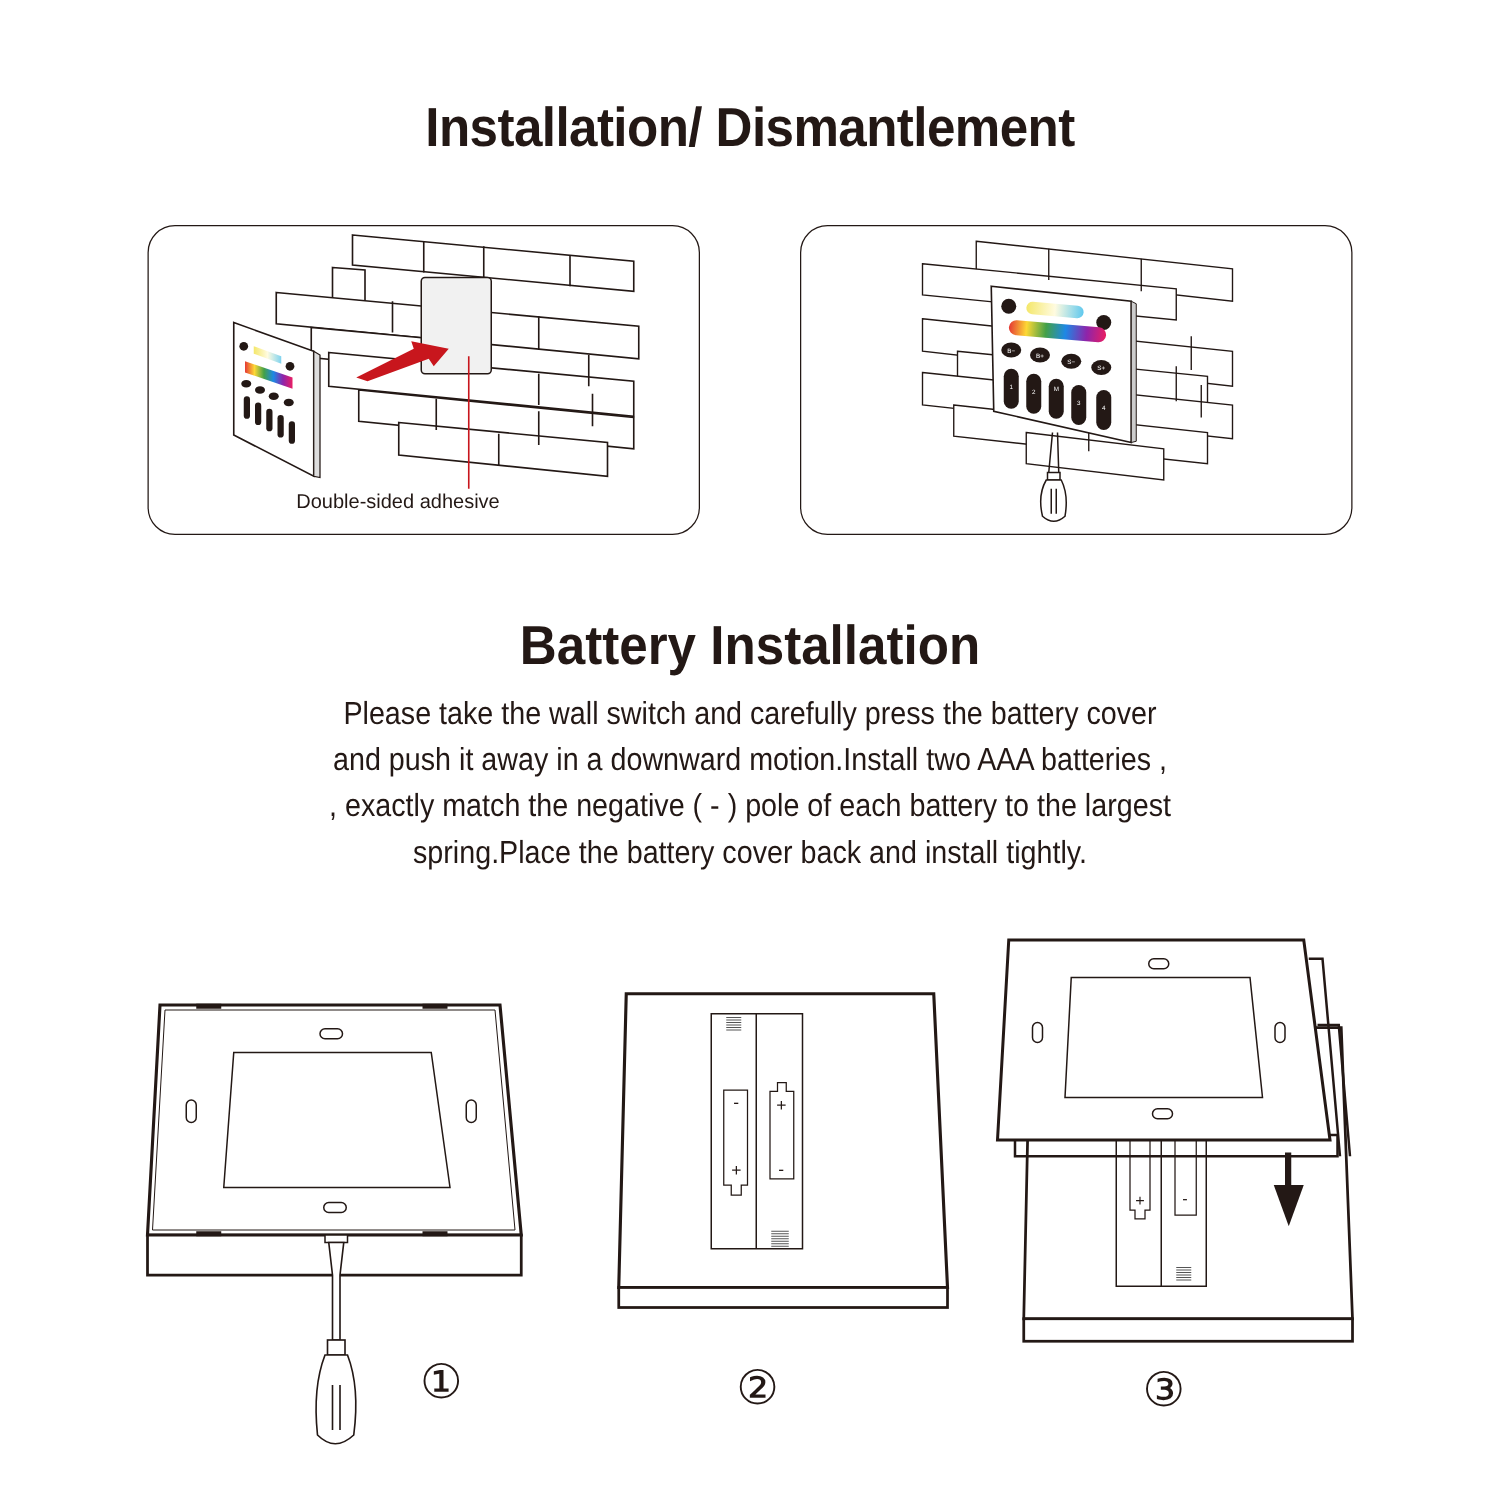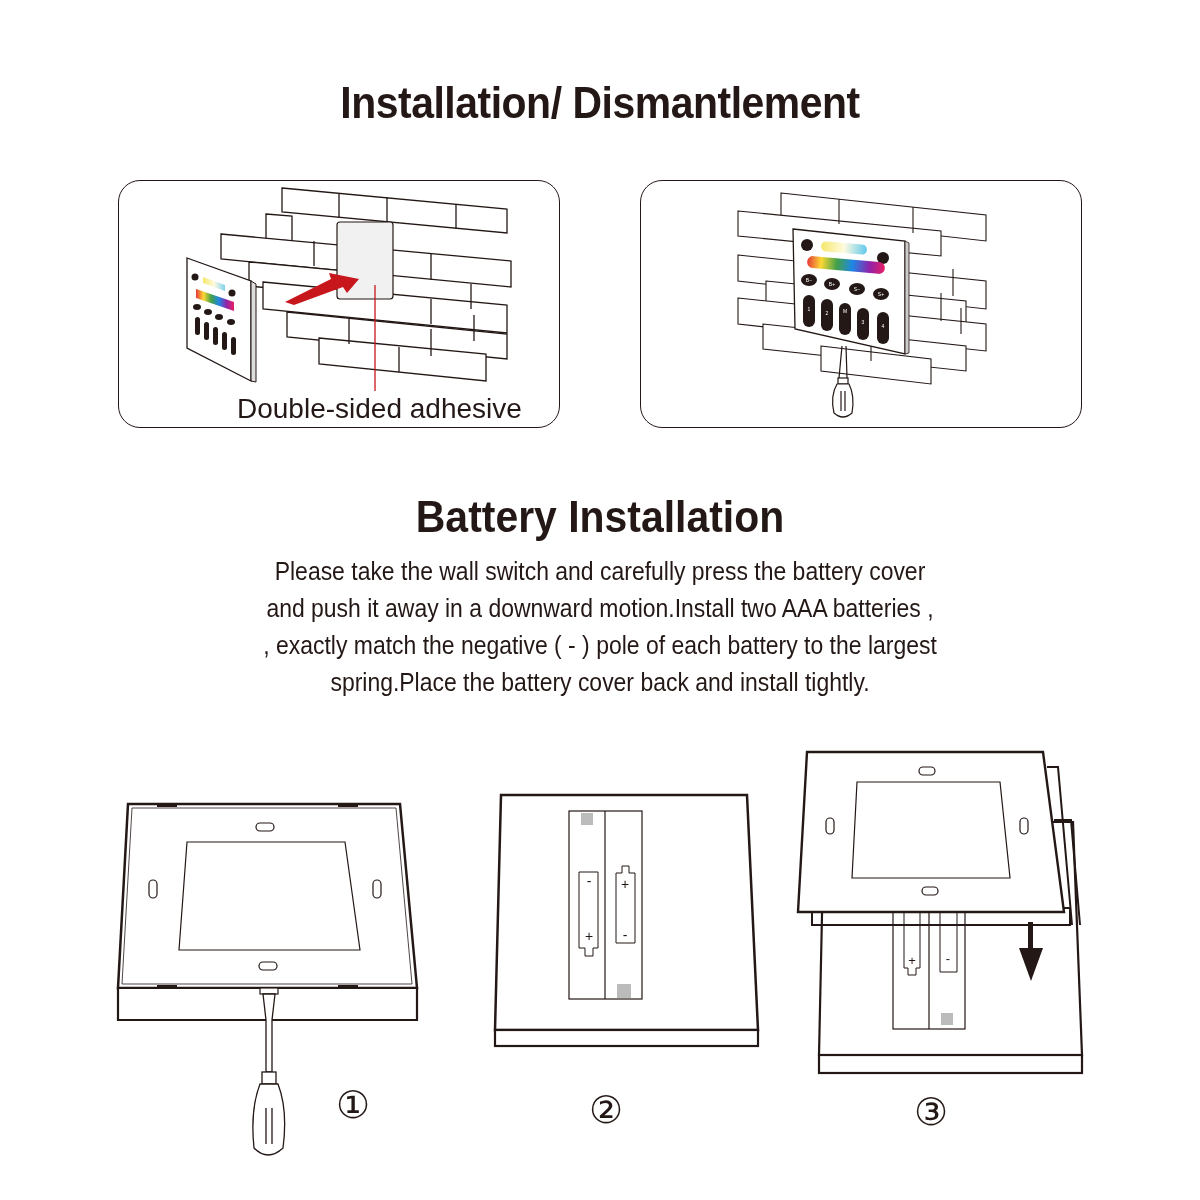--- a/index.html
+++ b/index.html
@@ -2,21 +2,21 @@
 <html><head>
 <meta charset="utf-8">
 <style>
   html, body { margin: 0; padding: 0; background: #ffffff; }
   body { width: 1200px; height: 1200px; position: relative; overflow: hidden; font-family: "Liberation Sans", sans-serif; color: #231815; }
   .title-main { position: absolute; left: 0; width: 1200px; top: 78px; text-align: center; font-size: 44px; font-weight: bold; letter-spacing: -0.5px; transform: scaleX(0.93); }
   .panel { position: absolute; top: 180px; width: 442px; height: 248px; border: 1.6px solid #231815; border-radius: 22px; box-sizing: border-box; overflow: hidden; background: #fff; }
   .panel svg { position: absolute; left: 0; top: 0; }
   .panel-left { left: 118px; }
   .panel-right { left: 640px; }
-  .adhesive-label { position: absolute; left: 118px; top: 212px; font-size: 28px; color: #231815; white-space: nowrap; }
+  .adhesive-label { position: absolute; left: 118px; top: 212px; font-size: 16px; color: #231815; white-space: nowrap; }
   .title-battery { position: absolute; left: 0; width: 1200px; top: 492px; text-align: center; font-size: 44px; font-weight: bold; transform: scaleX(0.93); }
   .instructions { position: absolute; left: 150px; width: 900px; top: 553px; text-align: center; font-size: 25.5px; line-height: 37px; color: #231815; transform: scaleX(0.9); }
   .instructions span { display: block; }
   .steps { position: absolute; left: 0; top: 740px; width: 1200px; height: 460px; }
   .steps svg { position: absolute; left: 0; top: 0; }
   .step-num { position: absolute; font-family: "Liberation Serif", serif; font-size: 38px; color: #231815; }
 </style>
 </head>
 <body>
 

